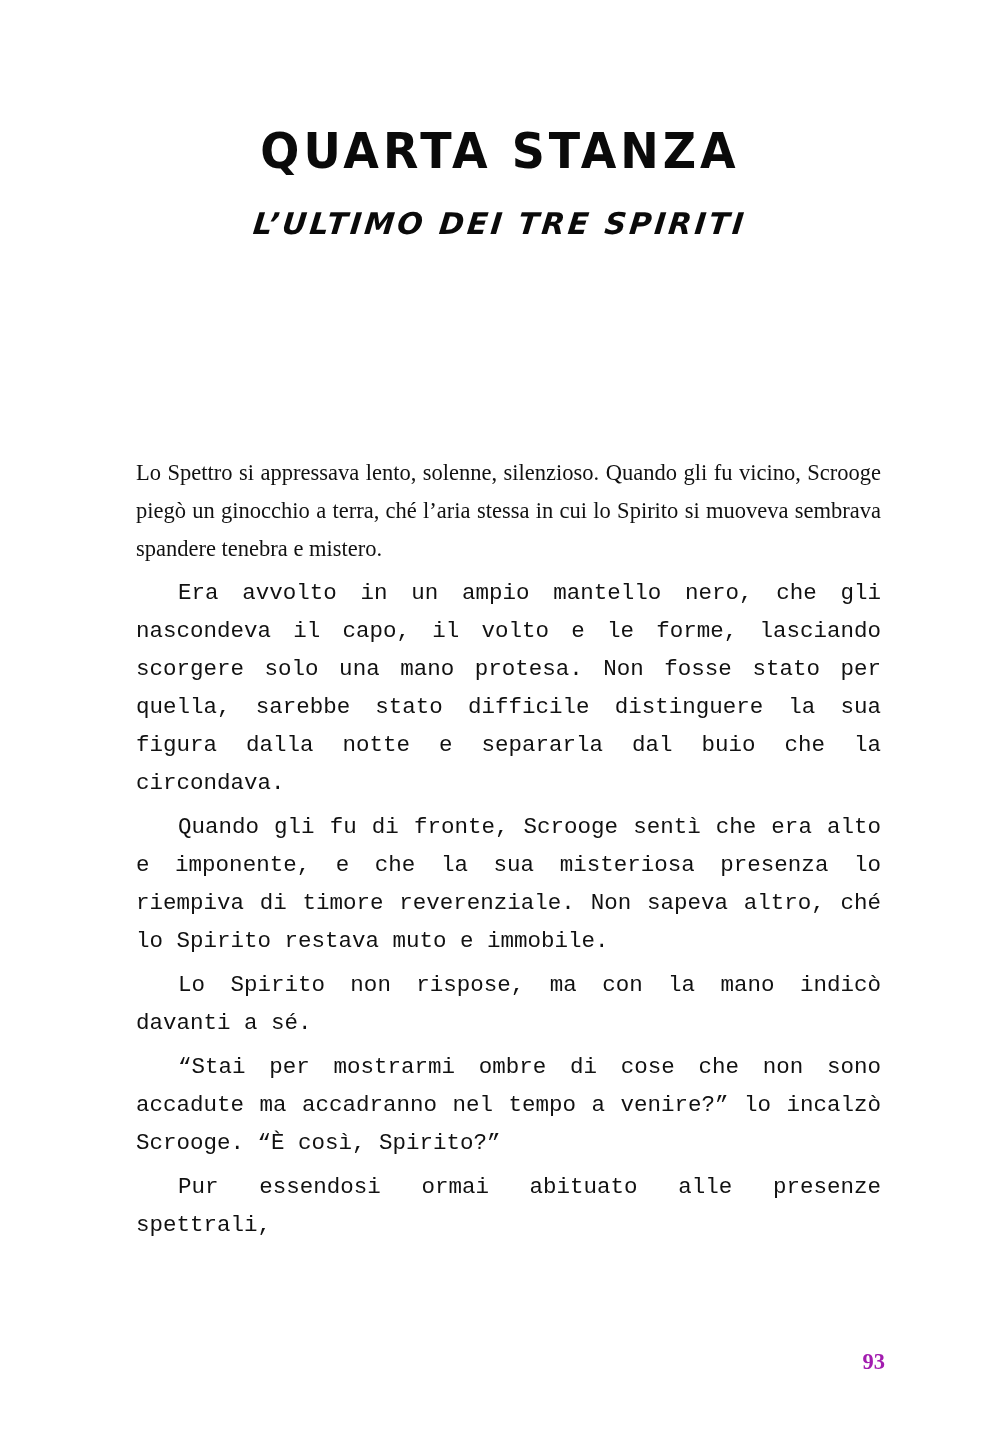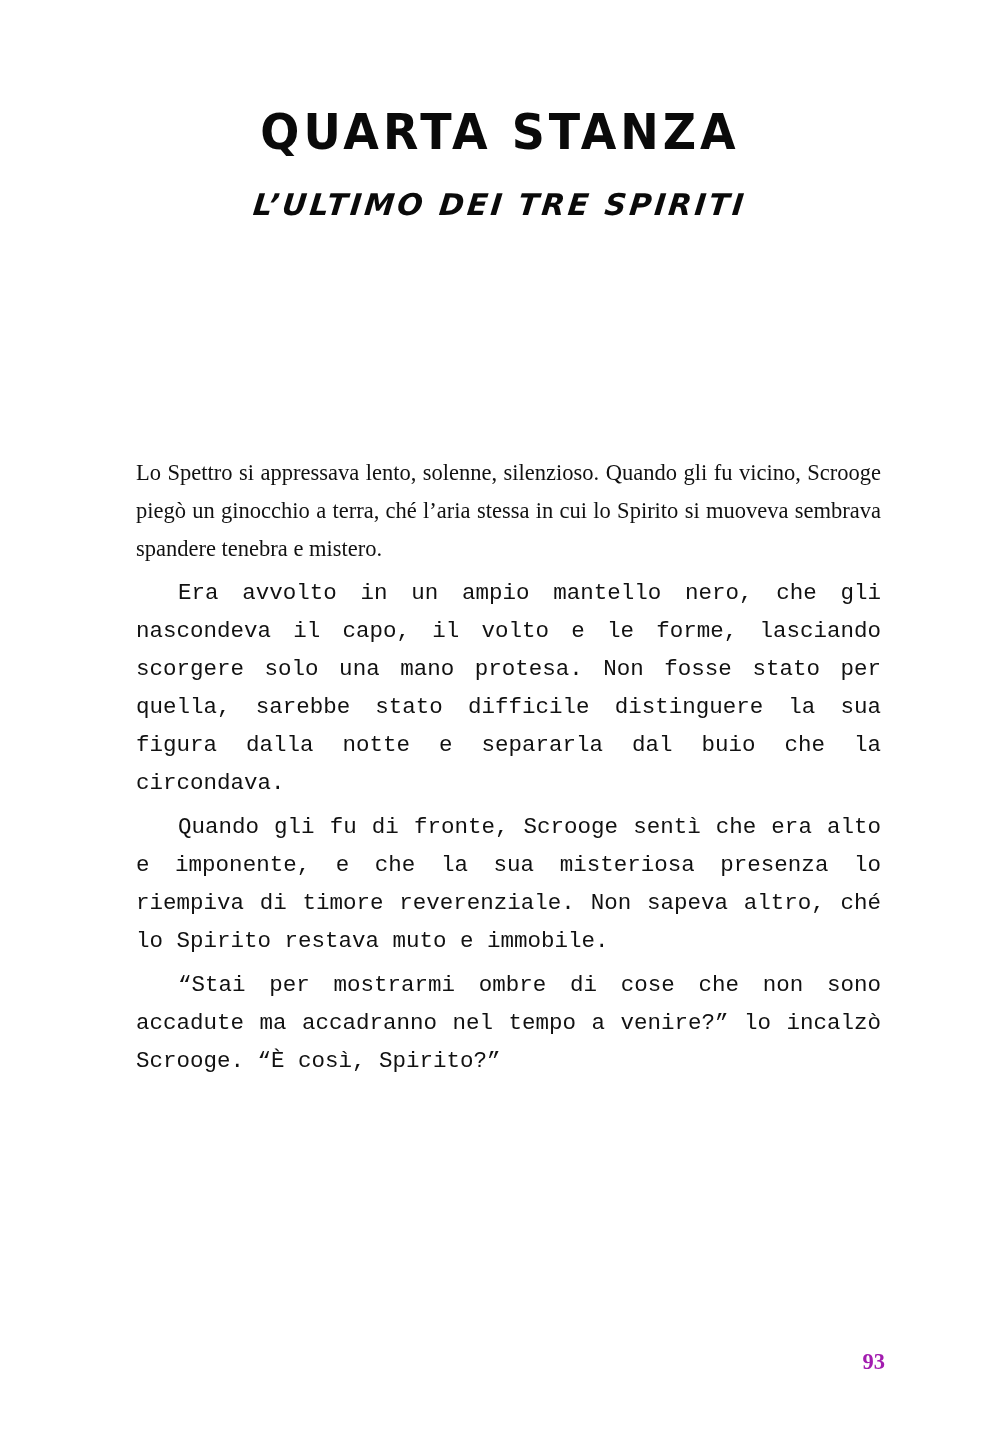--- a/index.html
+++ b/index.html
@@ -19,21 +19,21 @@
 
   .page {
     position: absolute;
     inset: 0;
     background: #ffffff;
   }
 
   
   .chapter-header {
     position: absolute;
-    top: 105px;
+    top: 124px;
     left: 0;
     width: 100%;
     text-align: center;
   }
 
   .chapter-title {
     font-family: "DejaVu Sans", sans-serif;
     font-weight: 800;
     font-size: 46px;
     letter-spacing: 4px;
@@ -95,20 +95,22 @@
 
   <header class="chapter-header">
     <div class="chapter-title">QUARTA STANZA</div>
     <div class="chapter-subtitle">L’ULTIMO DEI TRE SPIRITI</div>
   </header>
 
   <main class="body-text">
     <p>Lo Spettro si appressava lento, solenne, silenzioso. Quando gli fu vicino, Scrooge piegò un ginocchio a terra, ché l’aria stessa in cui lo Spirito si muoveva sembrava spandere tenebra e mistero.</p>
     <p>Era avvolto in un ampio mantello nero, che gli nascondeva il capo, il volto e le forme, lasciando scorgere solo una mano protesa. Non fosse stato per quella, sarebbe stato difficile di­stinguere la sua figura dalla notte e separarla dal buio che la circondava.</p>
     <p>Quando gli fu di fronte, Scrooge sentì che era alto e imponente, e che la sua misteriosa presenza lo riempiva di timore reverenziale. Non sapeva altro, ché lo Spirito restava muto e immobile.</p>
+    <p>Lo Spirito non rispose, ma con la mano indicò davanti a sé.</p>
     <p>“Stai per mostrarmi ombre di cose che non sono accadute ma accadranno nel tempo a venire?” lo incalzò Scrooge. “È così, Spirito?”</p>
+    <p>Pur essendosi ormai abituato alle presenze spettrali,</p>
   </main>
 
   <footer class="page-footer">
     <span>93</span>
   </footer>
 
 </div>
 
 </body></html>

